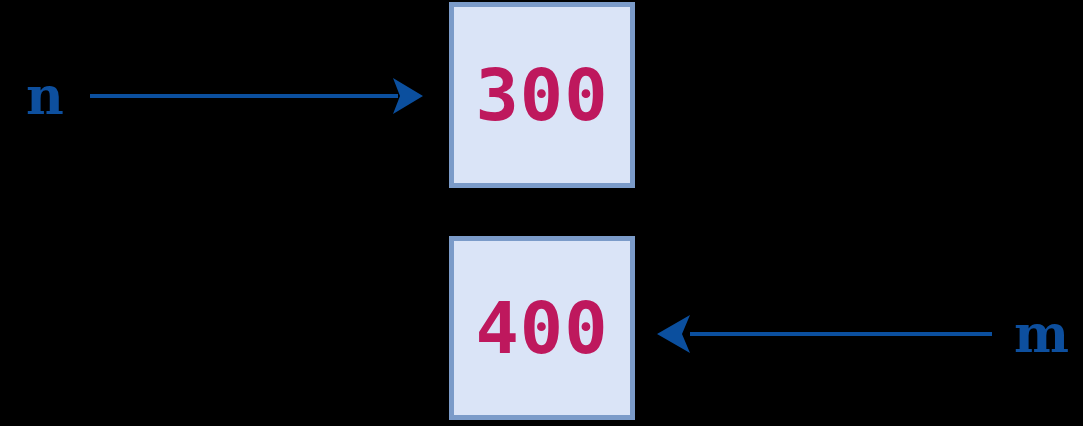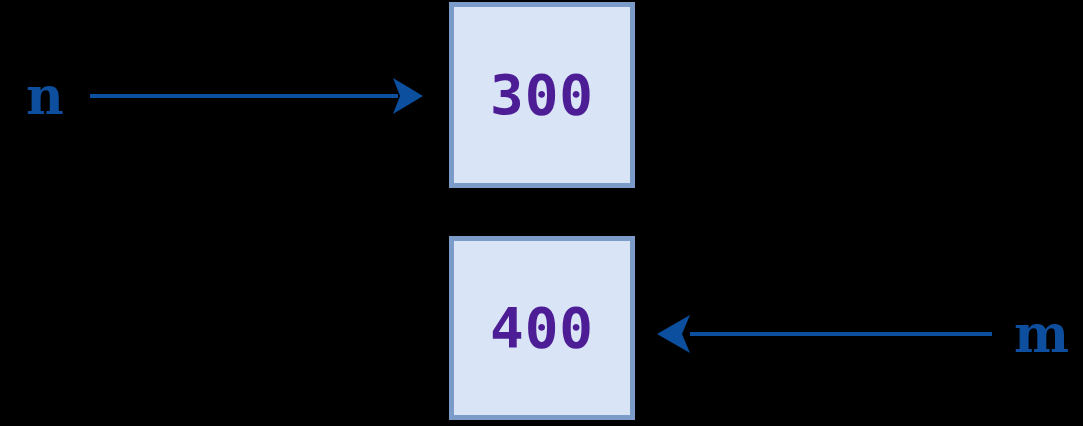--- a/index.html
+++ b/index.html
@@ -41,23 +41,23 @@
     height: 186px;
   }
   .obj-box-bottom {
     left: 449px;
     top: 236px;
     width: 186px;
     height: 184px;
   }
   .obj-value {
     font-family: "DejaVu Sans Mono", monospace;
-    font-size: 56px;
+    font-size: 72px;
     font-weight: bold;
-    color: #4c1d95;
+    color: #be185d;
     letter-spacing: 1px;
     line-height: 1;
     user-select: none;
   }
   .var-label {
     position: absolute;
     font-family: "DejaVu Serif", serif;
     font-weight: bold;
     font-size: 52px;
     color: #0d4f9e;

